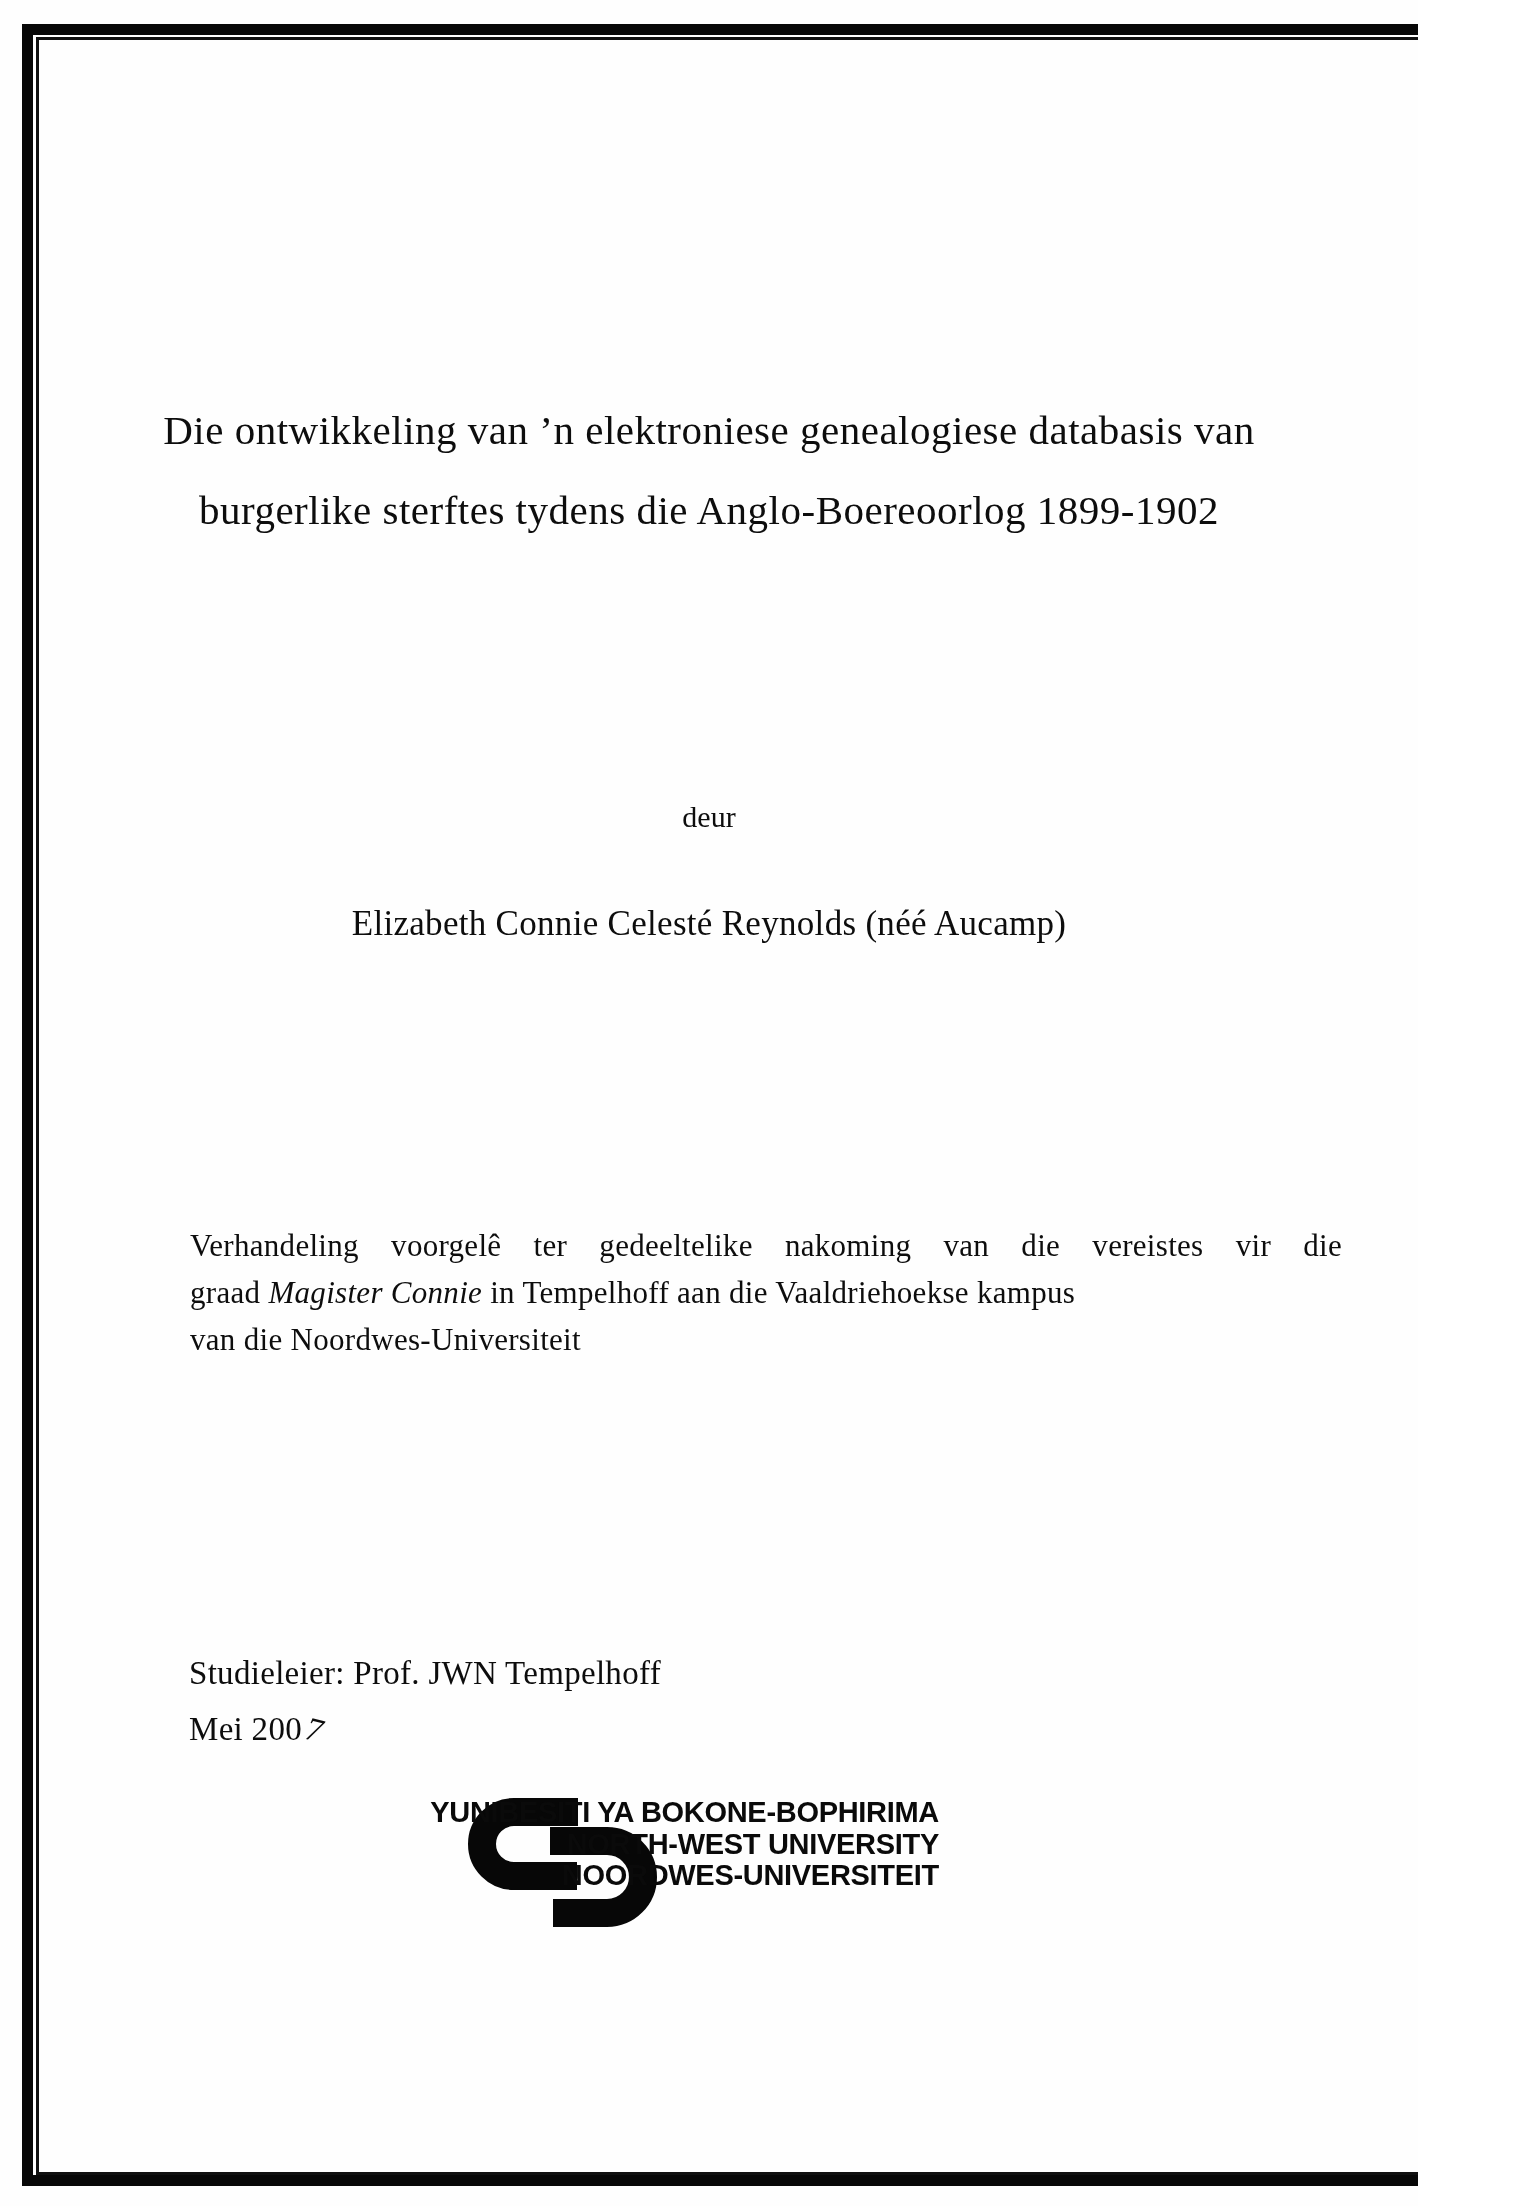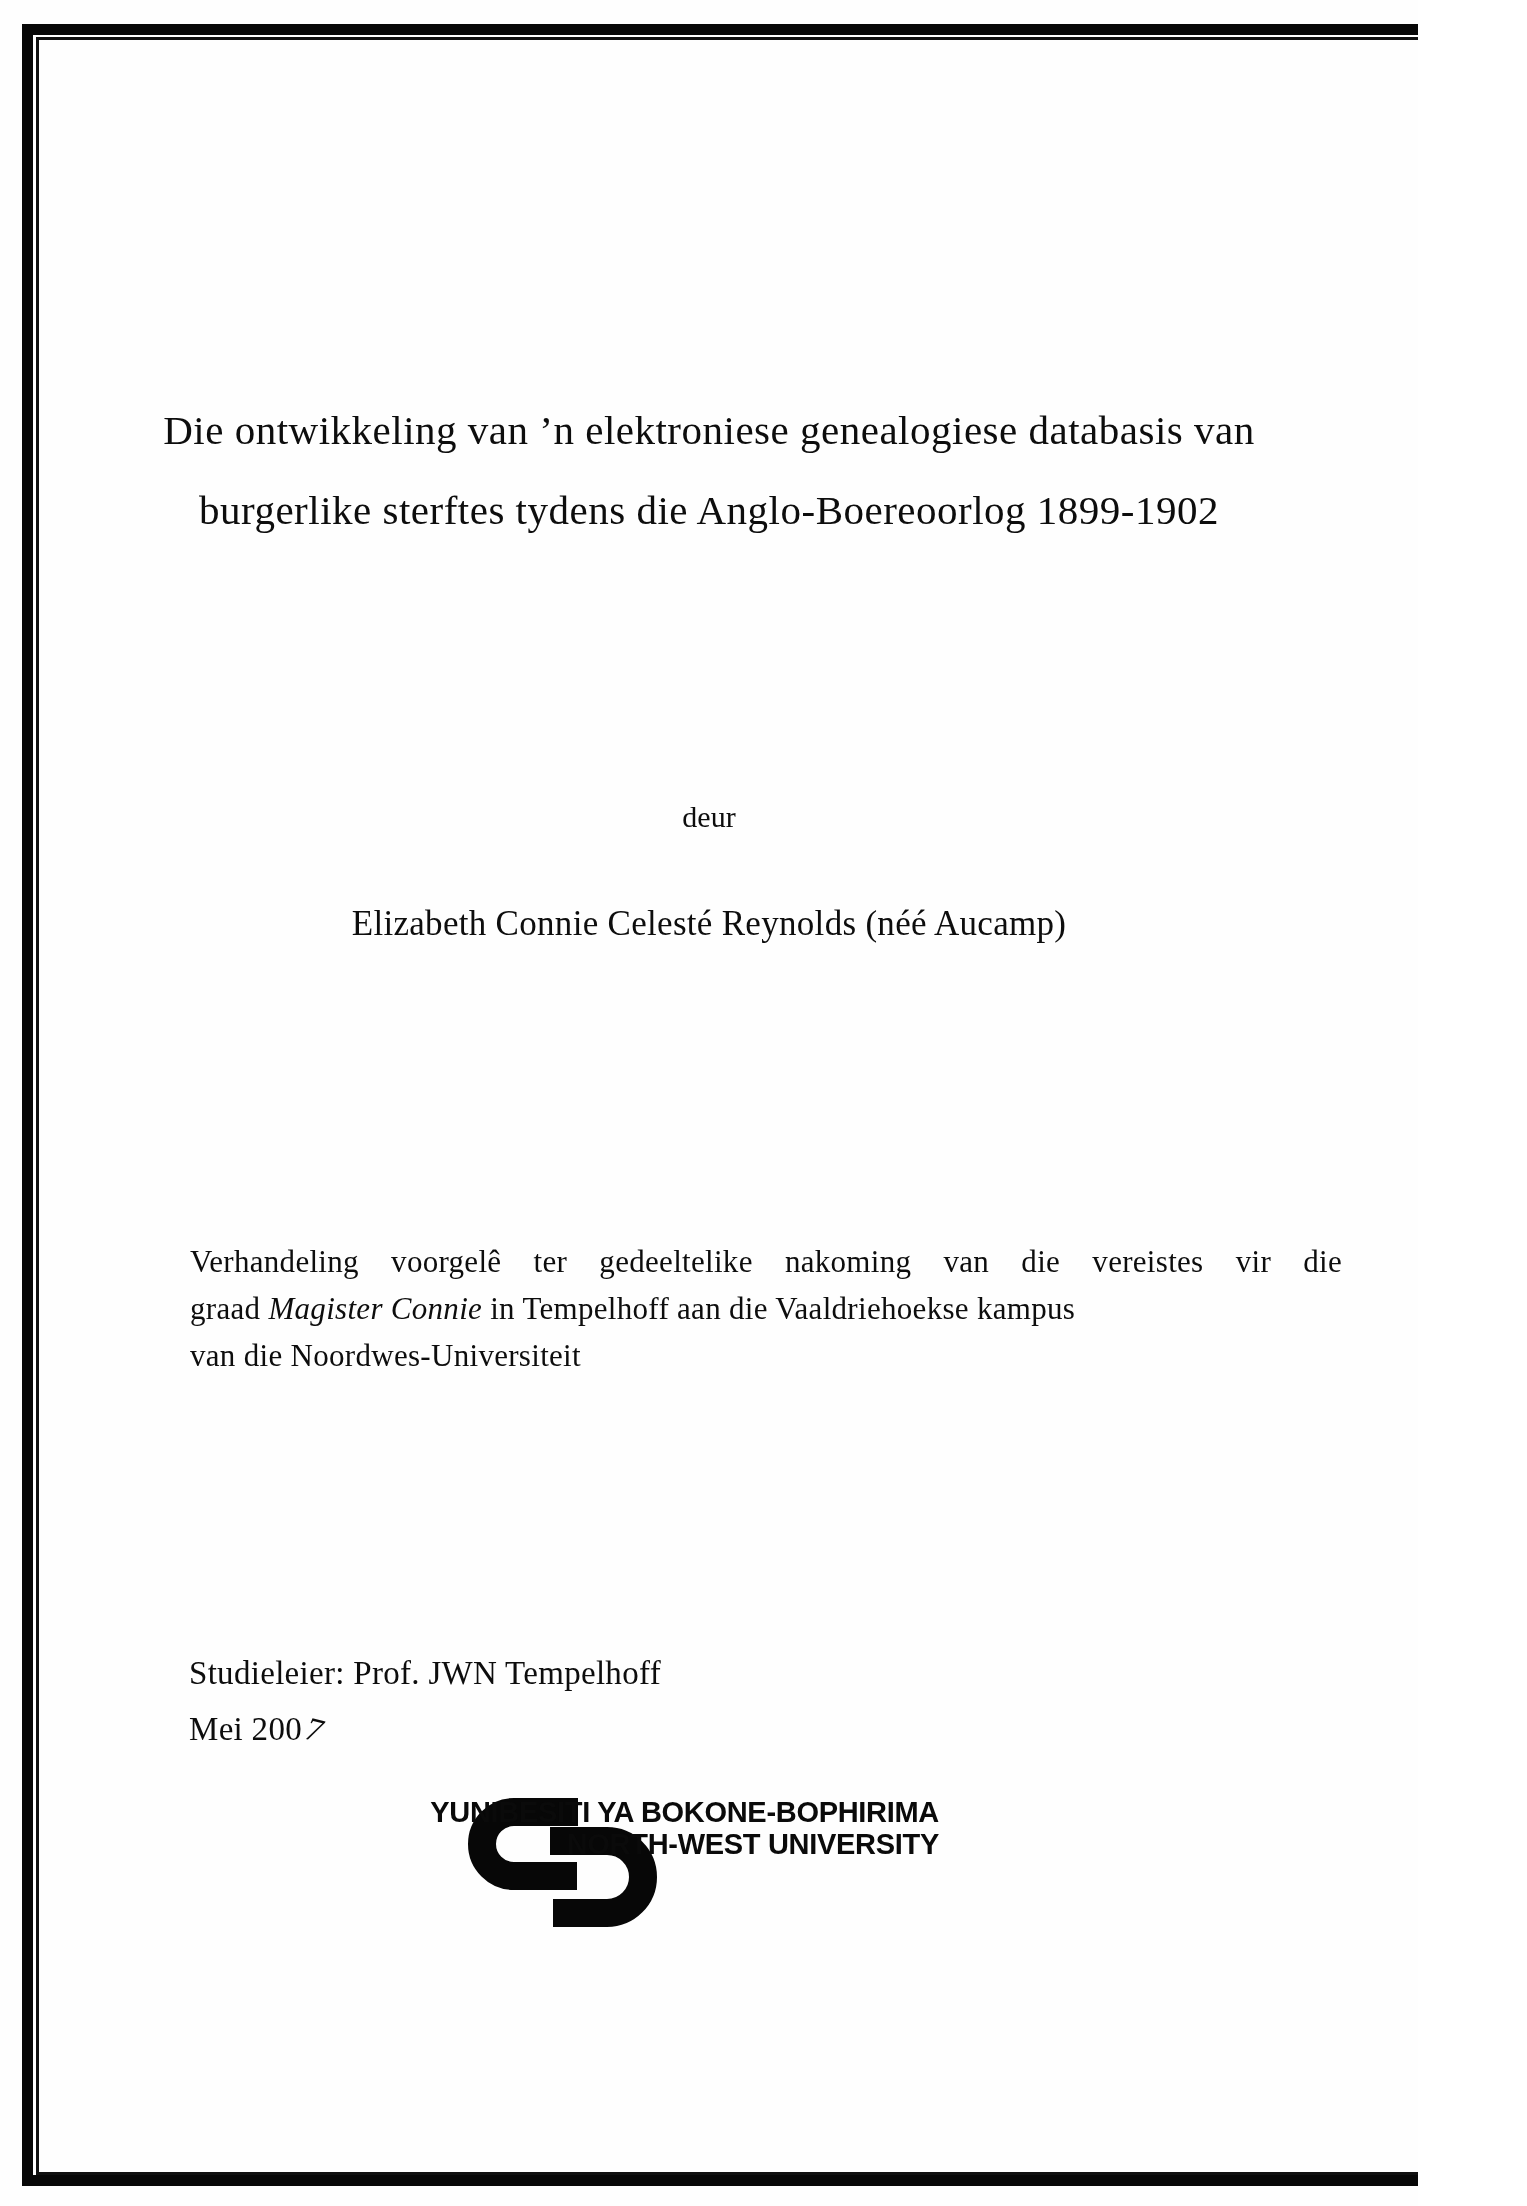--- a/index.html
+++ b/index.html
@@ -63,21 +63,20 @@
     letter-spacing: 0.3px;
   }
   .statement {
     position: absolute;
     left: 190px;
     width: 1152px;
     top: 1222px;
     font-size: 31px;
     line-height: 47px;
     letter-spacing: 0.3px;
-    margin-top: 16px;
   }
   .statement .justified {
     text-align: justify;
     text-align-last: justify;
   }
   .statement .italic {
     font-style: italic;
   }
   .supervisor-block {
     position: absolute;
@@ -146,15 +145,16 @@
   <svg class="logo-mark" viewBox="0 0 215 150" xmlns="http://www.w3.org/2000/svg" aria-hidden="true">
 
     <path d="M 123 24 H 59 A 32 32 0 0 0 59 88 H 122" fill="none" stroke="#070707" stroke-width="28" stroke-linecap="butt"></path>
 
     <path d="M 95 53 H 152 A 36 36 0 0 1 152 125 H 98" fill="none" stroke="#070707" stroke-width="28" stroke-linecap="butt"></path>
   </svg>
 
   <div class="logo-text">
     <div>YUNIBESITI YA BOKONE-BOPHIRIMA</div>
     <div>NORTH-WEST UNIVERSITY</div>
+    <div>NOORDWES-UNIVERSITEIT</div>
   </div>
 
 </div>
 
 </body></html>

